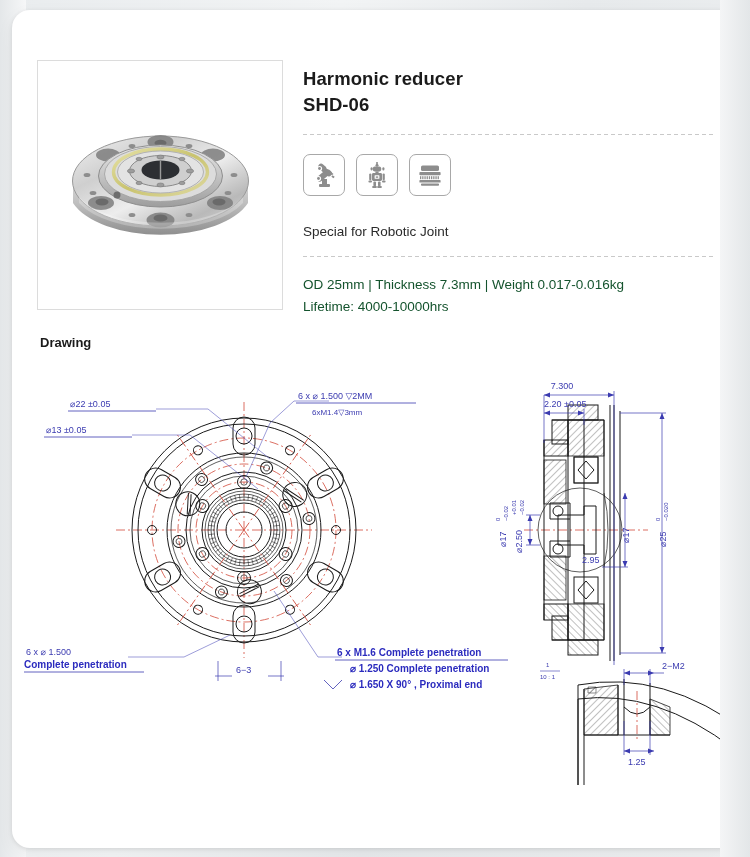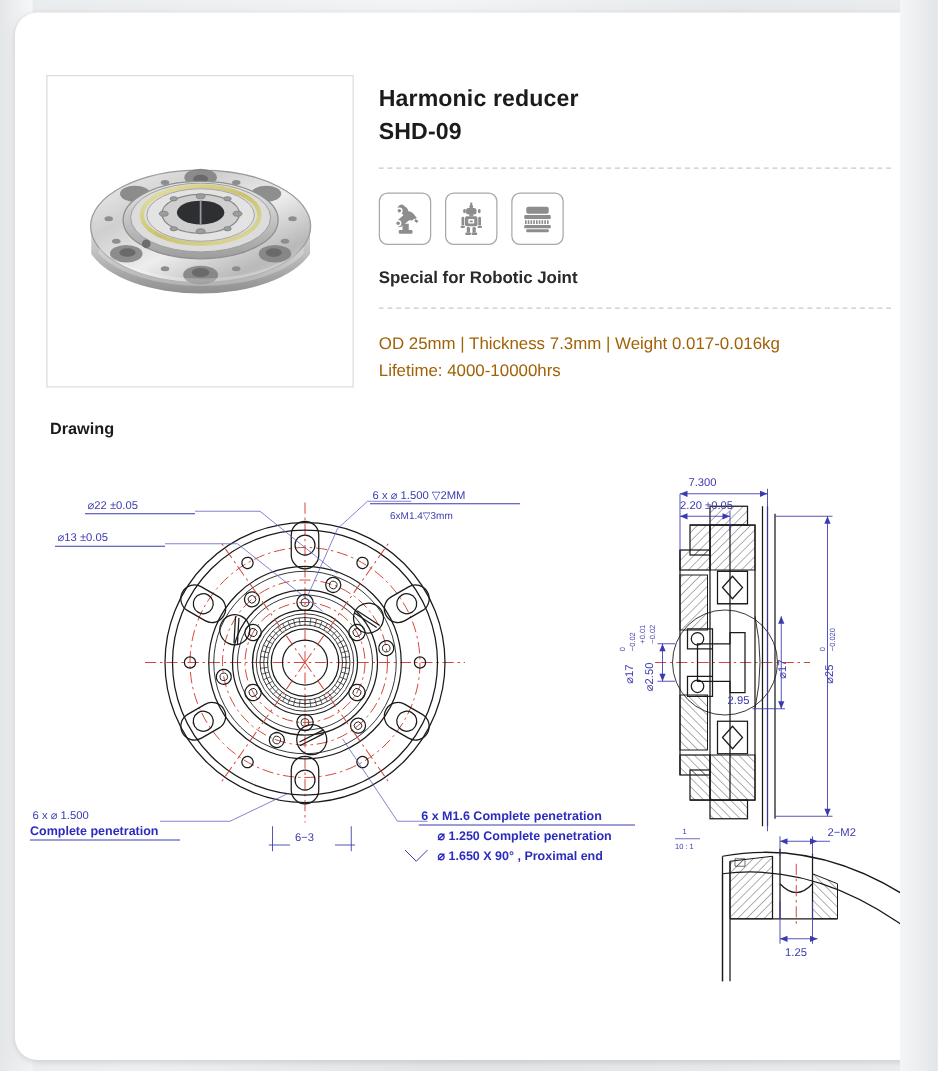--- a/index.html
+++ b/index.html
@@ -53,22 +53,22 @@
   .divider {
     margin:17px 0 0 0; height:1px;
     background-image: linear-gradient(90deg,#c9c9c9 55%, rgba(255,255,255,0) 0%);
     background-size: 7px 1px; background-repeat: repeat-x;
   }
   .icon-row { display:flex; gap:11px; margin-top:19px; }
   .icon-box {
     width:42px; height:42px; border:1.4px solid #a8a8a8;
     border-radius:7px; display:flex; align-items:center; justify-content:center;
   }
-  .tagline { margin-top:18px; font-size:13.5px; color:#2a2a2a;font-weight:bold; }
-  .specs { margin-top:17px; font-size:13.5px; color:#a16207; line-height:1.62; }
+  .tagline { margin-top:28px; font-size:13.5px; color:#2a2a2a; }
+  .specs { margin-top:17px; font-size:13.5px; color:#14532d; line-height:1.62; }
 
   
   .drawing-head {
     position:absolute; left:28px; top:325px;
     font-size:13px; font-weight:bold; color:#1b1b1b;
   }
   .drawing-stage{
     position:absolute; left:0px; top:355px; width:726px; height:420px;
   }
 </style>
@@ -163,21 +163,21 @@
             <circle cx="64" cy="110" r="3.5" fill="#6d6d6d"></circle>
 
             <path d="M26,112 A90,44 0 0 0 190,112 L190,118 A90,44 0 0 1 26,118 Z" fill="#ffffff" opacity=".25"></path>
           </svg>
         </div>
       </div>
 
       <div class="info">
         <h1 class="title">
           <span>Harmonic reducer</span><br>
-          <span>SHD-09</span>
+          <span>SHD-06</span>
         </h1>
 
         <div class="divider"></div>
 
         <div class="icon-row">
           <div class="icon-box">
             <svg width="28" height="28" viewBox="0 0 28 28" aria-hidden="true">
               <g fill="#8d8d8d">
                 <rect x="9" y="23" width="11" height="3" rx="1"></rect>
                 <rect x="12" y="18" width="5" height="6"></rect>

